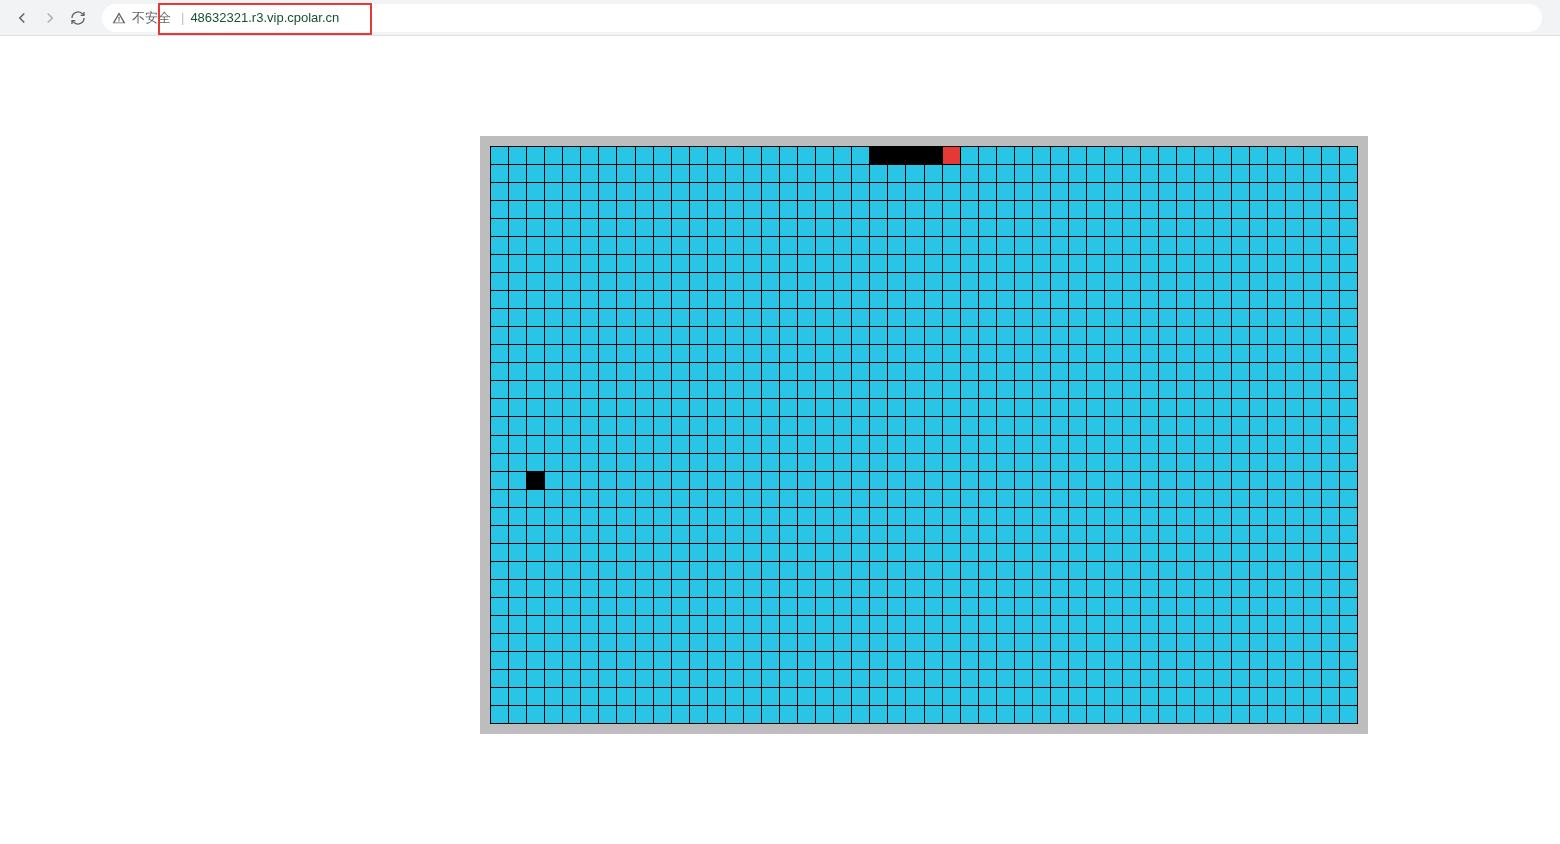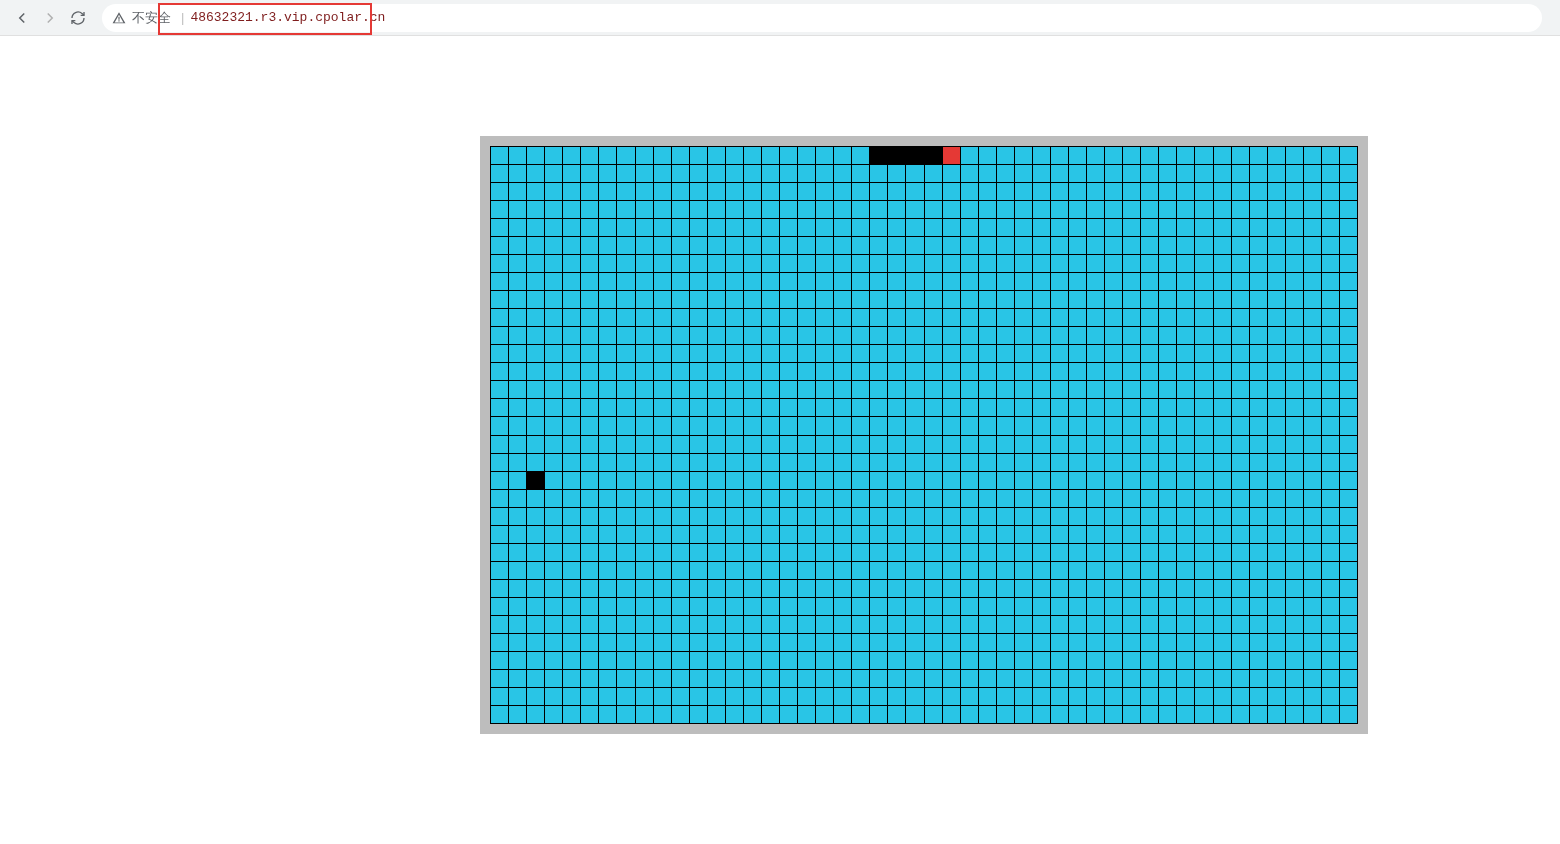--- a/index.html
+++ b/index.html
@@ -59,23 +59,22 @@
   .addr-wrap .insecure {
     color: #5f6368;
     margin-right: 4px;
     white-space: nowrap;
   }
   .addr-wrap .divider {
     color: #bdbdbd;
     margin: 0 6px;
   }
   .addr-wrap .url {
-    color: #7f1d1d;
+    color: #14532d;
     white-space: nowrap;
-    font-family: Liberation Mono, monospace;
   }
   .highlight-box {
     position: absolute;
     border: 2px solid #e53935;
     top: -1px;
     height: 28px;
     pointer-events: none;
   }
 
   

